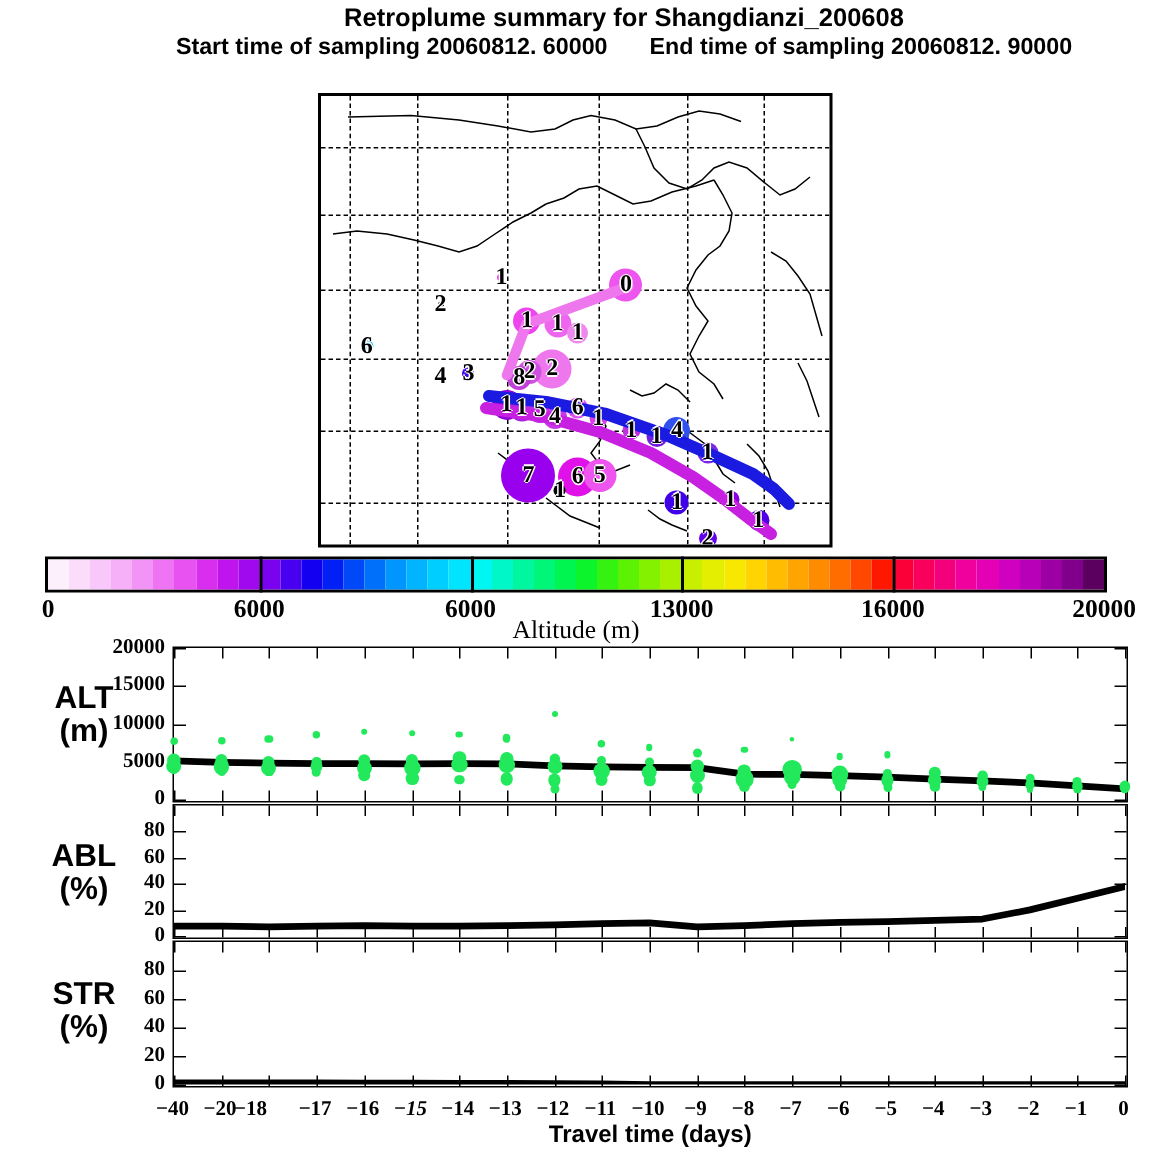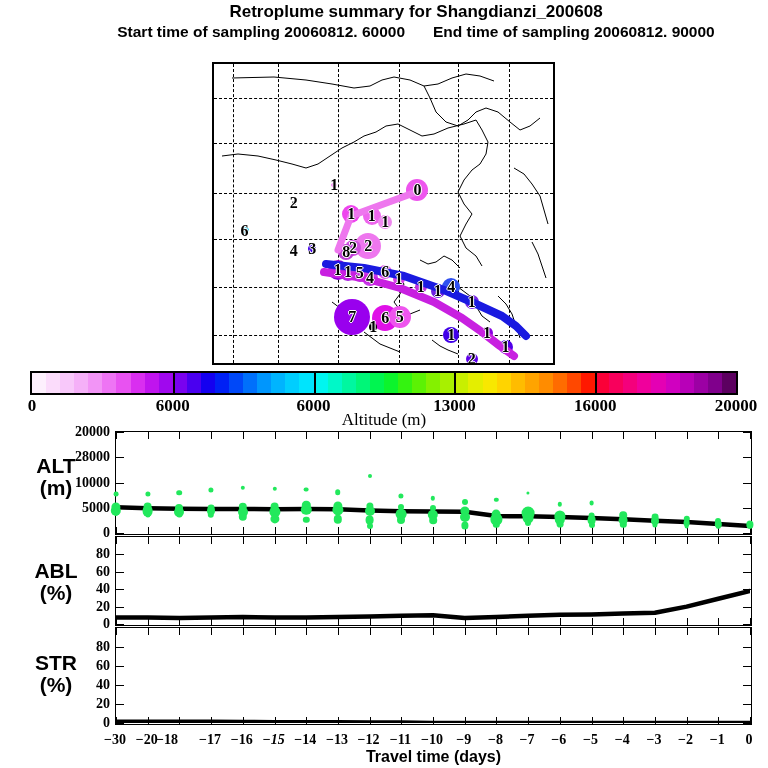--- a/index.html
+++ b/index.html
@@ -271,21 +271,21 @@
       <div class="ytmark r" style="top: 101px;"></div>
       <div class="ytick" style="top: 101px;">0</div>
       <div class="ytmark" style="top: 75.75px;"></div>
       <div class="ytmark r" style="top: 75.75px;"></div>
       <div class="ytick" style="top: 75.75px;">5000</div>
       <div class="ytmark" style="top: 50.5px;"></div>
       <div class="ytmark r" style="top: 50.5px;"></div>
       <div class="ytick" style="top: 50.5px;">10000</div>
       <div class="ytmark" style="top: 25.25px;"></div>
       <div class="ytmark r" style="top: 25.25px;"></div>
-      <div class="ytick" style="top: 25.25px;">28000</div>
+      <div class="ytick" style="top: 25.25px;">15000</div>
       <div class="ytmark" style="top: 0px;"></div>
       <div class="ytmark r" style="top: 0px;"></div>
       <div class="ytick" style="top: 0px;">20000</div>
       <div class="xtmark" style="left: 0px;"></div>
       <div class="xtmark t" style="left: 0px;"></div>
       <div class="xtmark" style="left: 31.7px;"></div>
       <div class="xtmark t" style="left: 31.7px;"></div>
       <div class="xtmark" style="left: 63.4px;"></div>
       <div class="xtmark t" style="left: 63.4px;"></div>
       <div class="xtmark" style="left: 95.1px;"></div>
@@ -547,21 +547,21 @@
   <svg class="mapsvg" width="634" height="95" viewBox="0 0 634 95" preserveAspectRatio="none">
     <polyline id="str-line" fill="none" stroke="#000" stroke-width="4.5" stroke-linejoin="round" stroke-linecap="round" points="0.00,93.86 31.70,93.86 63.40,93.86 95.10,93.86 126.80,94.05 158.50,94.14 190.20,94.24 221.90,94.33 253.60,94.43 285.30,94.62 317.00,95.00 348.70,95.00 380.40,95.00 412.10,95.00 443.80,95.00 475.50,95.00 507.20,95.00 538.90,95.00 570.60,95.00 602.30,95.00 634.00,95.00"></polyline>
   </svg>
 </div>
 <div class="rowlabel" style="left:8px;top:652px;width:96px;">
   <div>STR</div>
   <div>(%)</div>
 </div>
 
 <div id="xtick-labels">
-    <div class="xtl" style="left: 0px;">−30</div>
+    <div class="xtl" style="left: 0px;">−40</div>
     <div class="xtl" style="left: 31.7px;">−20</div>
     <div class="xtl" style="left: 52px;">−18</div>
     <div class="xtl" style="left: 95.1px;">−17</div>
     <div class="xtl" style="left: 126.8px;">−16</div>
     <div class="xtl" style="left: 158.5px; font-style: italic;">−15</div>
     <div class="xtl" style="left: 190.2px;">−14</div>
     <div class="xtl" style="left: 221.9px;">−13</div>
     <div class="xtl" style="left: 253.6px;">−12</div>
     <div class="xtl" style="left: 285.3px;">−11</div>
     <div class="xtl" style="left: 317px;">−10</div>

